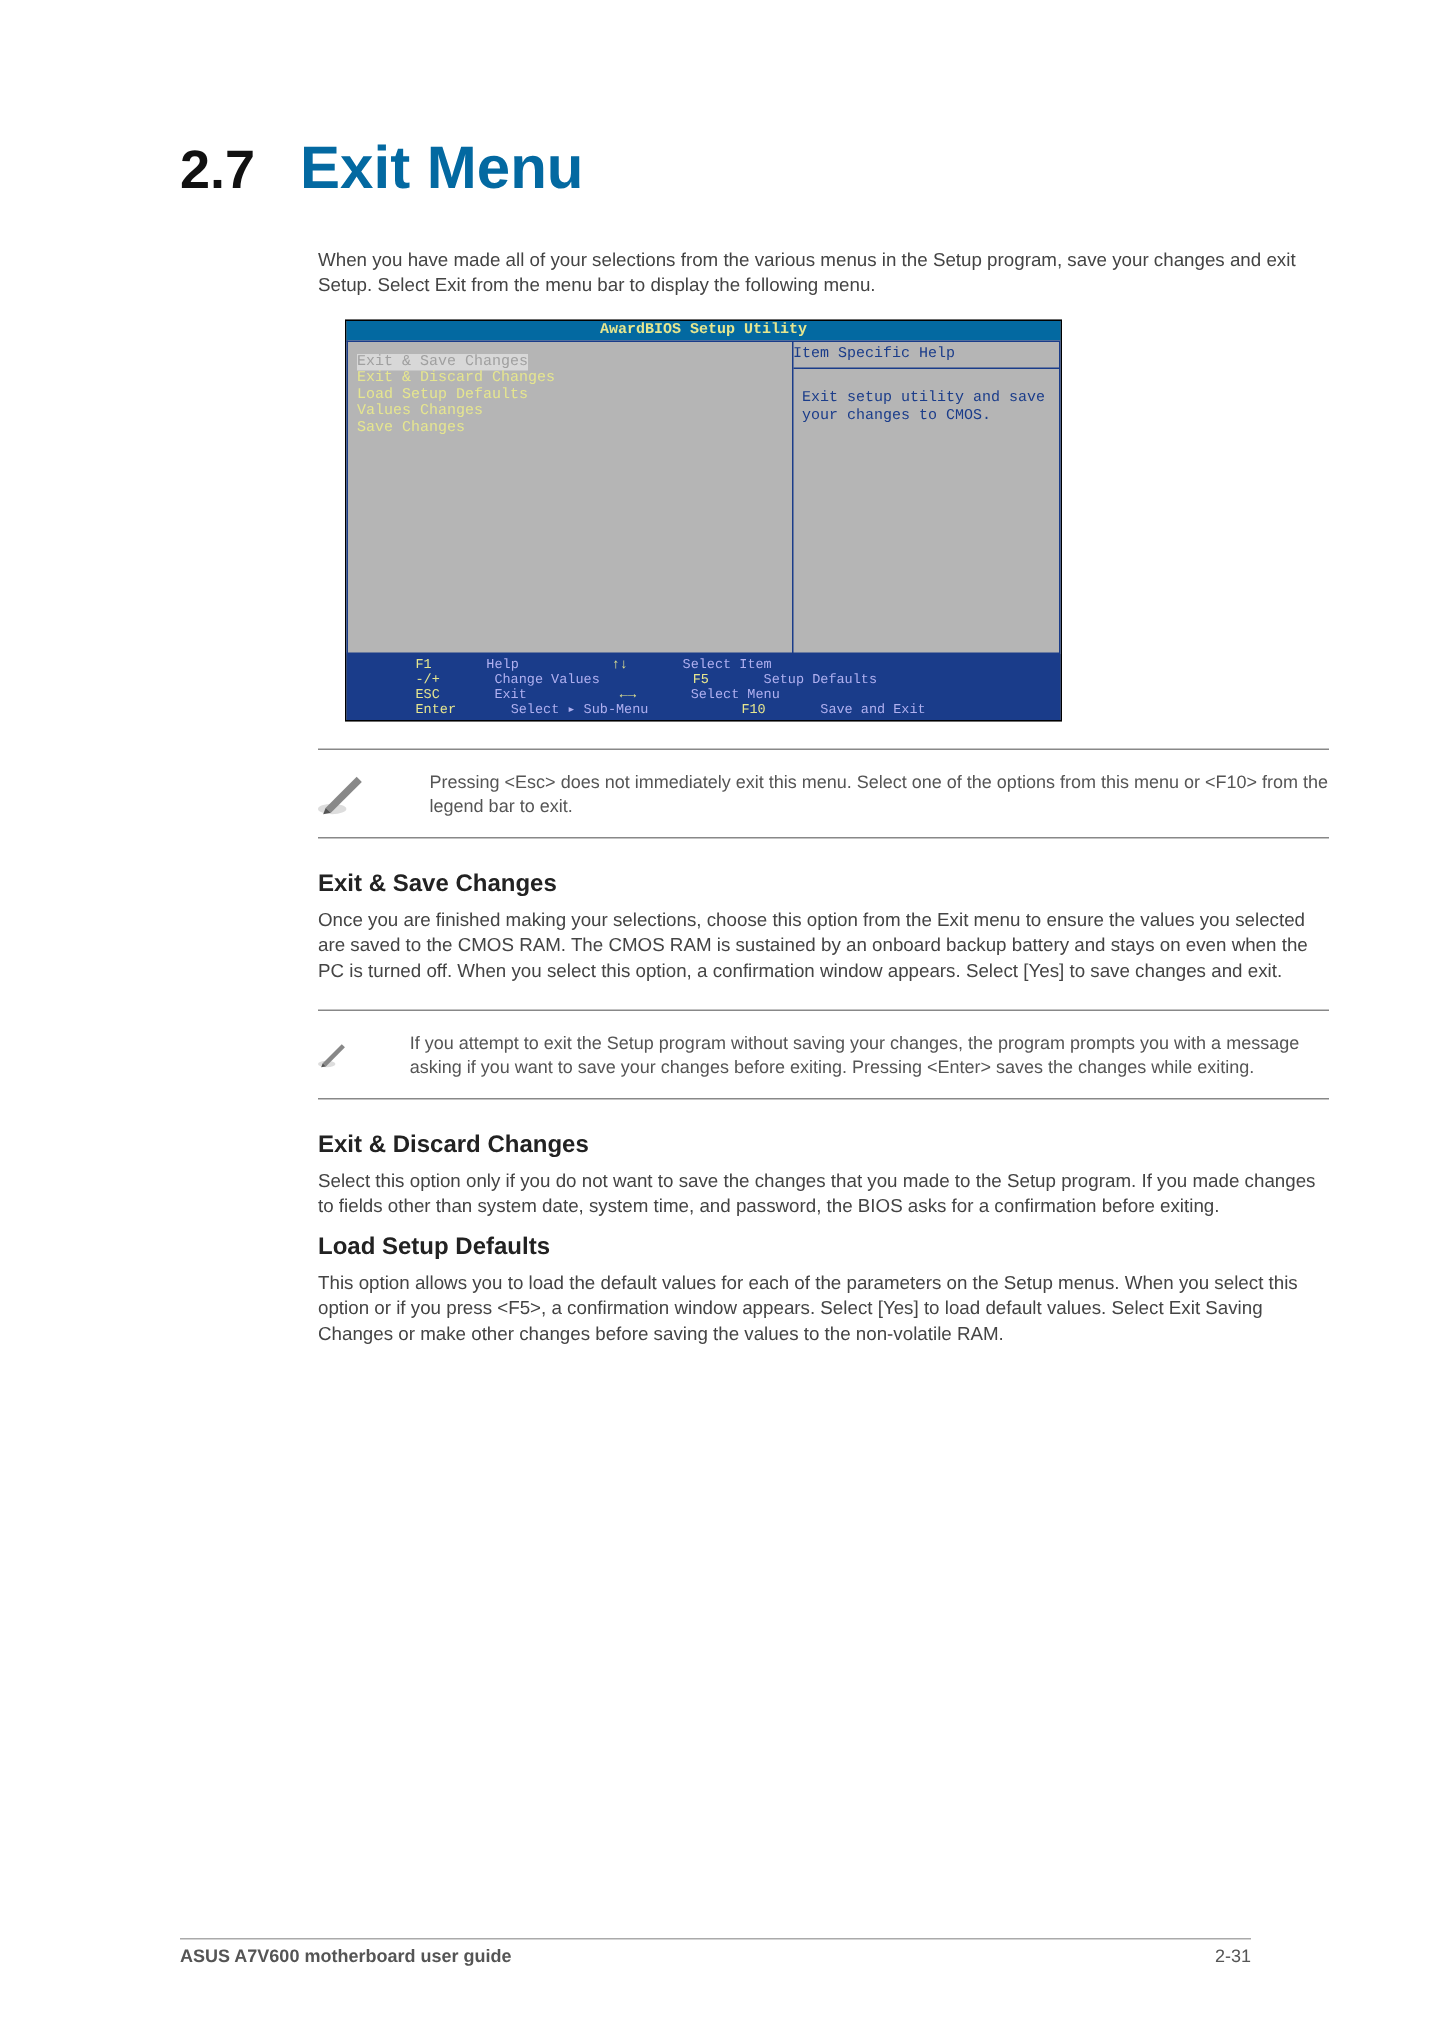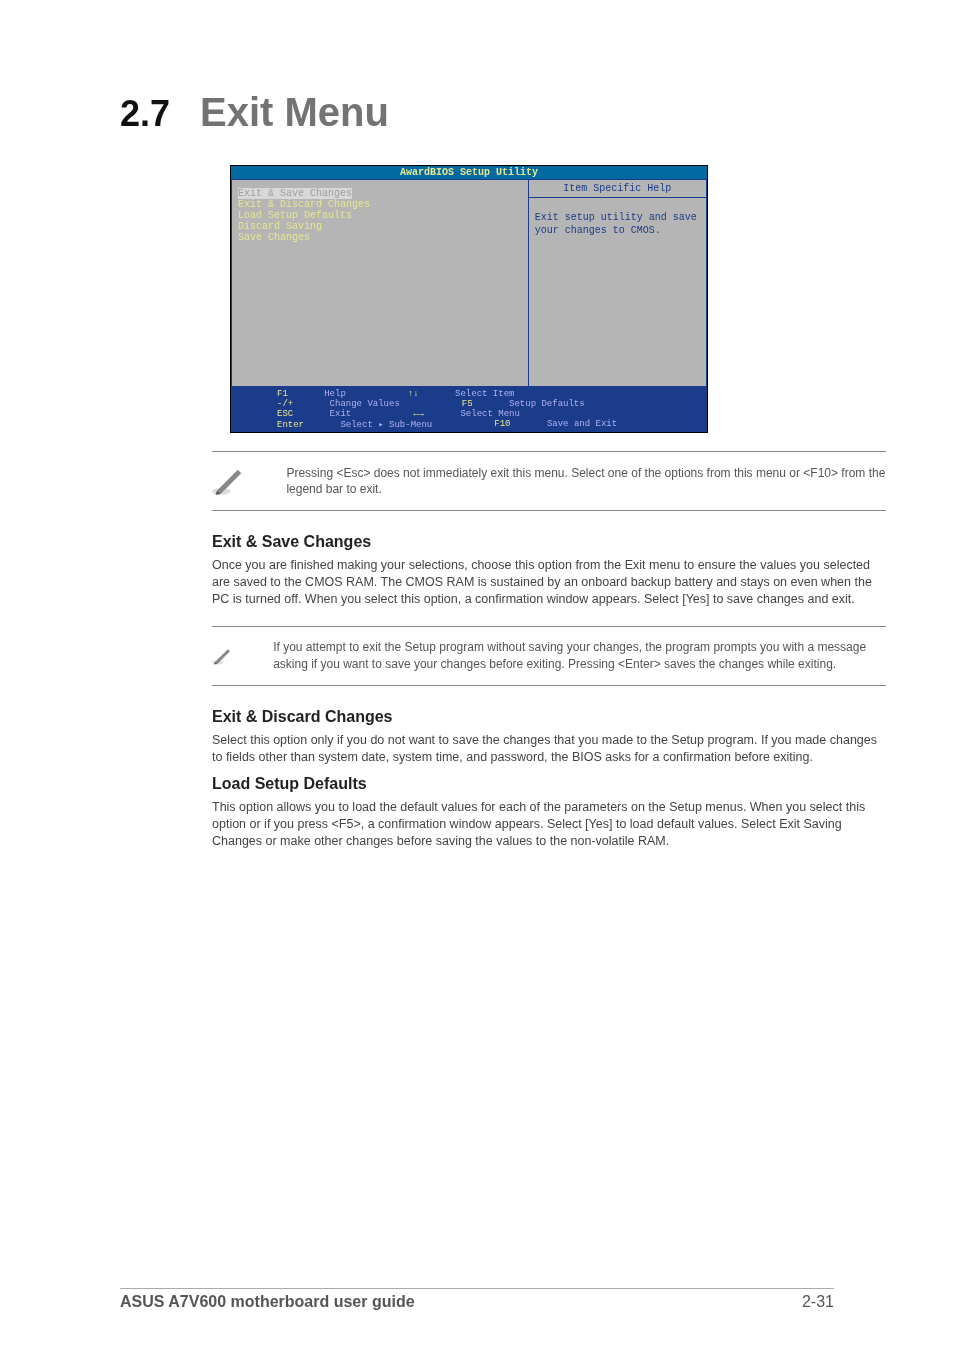--- a/index.html
+++ b/index.html
@@ -16,21 +16,21 @@
     .section-num {
       font-family: "Arial Black", Arial, sans-serif;
       font-weight: 900;
       font-size: 36px;
       color: #111;
     }
     .section-title {
       font-family: "Arial Black", Arial, sans-serif;
       font-weight: 900;
       font-size: 40px;
-      color: #737373;
+      color: #0369a1;
       letter-spacing: 0px;
     }
     .intro {
       font-size: 12.5px;
       line-height: 1.35;
       margin-left: 92px;
       margin-bottom: 14px;
       color: #444;
     }
     .bios-shot {
@@ -72,21 +72,20 @@
     }
     .bios-left .sel { background: #d8d8d8; color: #a0a0a0; display: inline-block; }
     .bios-right {
       flex: 1;
       border: 1px solid #1a3c8a;
       color: #1a3c8a;
       display: flex;
       flex-direction: column;
     }
     .bios-help-title {
-      text-align: center;
       border-bottom: 1px solid #1a3c8a;
       padding: 3px 0;
     }
     .bios-help-body { padding: 14px 6px; font-size: 10px; line-height: 1.25; }
     .bios-footer {
       background: #1a3c8a;
       color: #b0b0f0;
       padding: 2px 4px;
       display: flex;
       flex-wrap: wrap;
@@ -123,47 +122,48 @@
     }
     .footer-row {
       position: absolute;
       bottom: 40px;
       left: 120px;
       right: 120px;
       display: flex;
       justify-content: space-between;
       border-top: 1px solid #aaa;
       padding-top: 4px;
-      font-size: 16px;
+      font-size: 12px;
       color: #555;
     }
     .footer-left { font-weight: bold; }
     .pen-icon {
       width: 40px;
       height: 34px;
     }
   </style>
 </head>
 <body>
 
 <div class="page">
   <div class="heading-row">
     <div class="section-num">2.7</div>
     <div class="section-title">Exit Menu</div>
   </div>
 
+  <p class="intro">When you have made all of your selections from the various menus in the Setup program, save your changes and exit Setup. Select Exit from the menu bar to display the following menu.</p>
 
   <div class="bios-shot">
     <div class="bios-title">AwardBIOS Setup Utility</div>
     <div class="bios-body">
       <div class="bios-left">
         <div class="sel">Exit &amp; Save Changes</div>
         <div>Exit &amp; Discard Changes</div>
         <div>Load Setup Defaults</div>
-        <div>Discard Saving</div>
+        <div>Values Changes</div>
         <div>Save Changes</div>
       </div>
       <div class="bios-right">
         <div class="bios-help-title">Item Specific Help</div>
         <div class="bios-help-body">Exit setup utility and save your changes to CMOS.</div>
       </div>
     </div>
     <div class="bios-footer">
       <span><span class="fk">F1</span>&nbsp;<span>Help</span></span>
       <span><span class="fk">↑↓</span>&nbsp;<span>Select Item</span></span>

